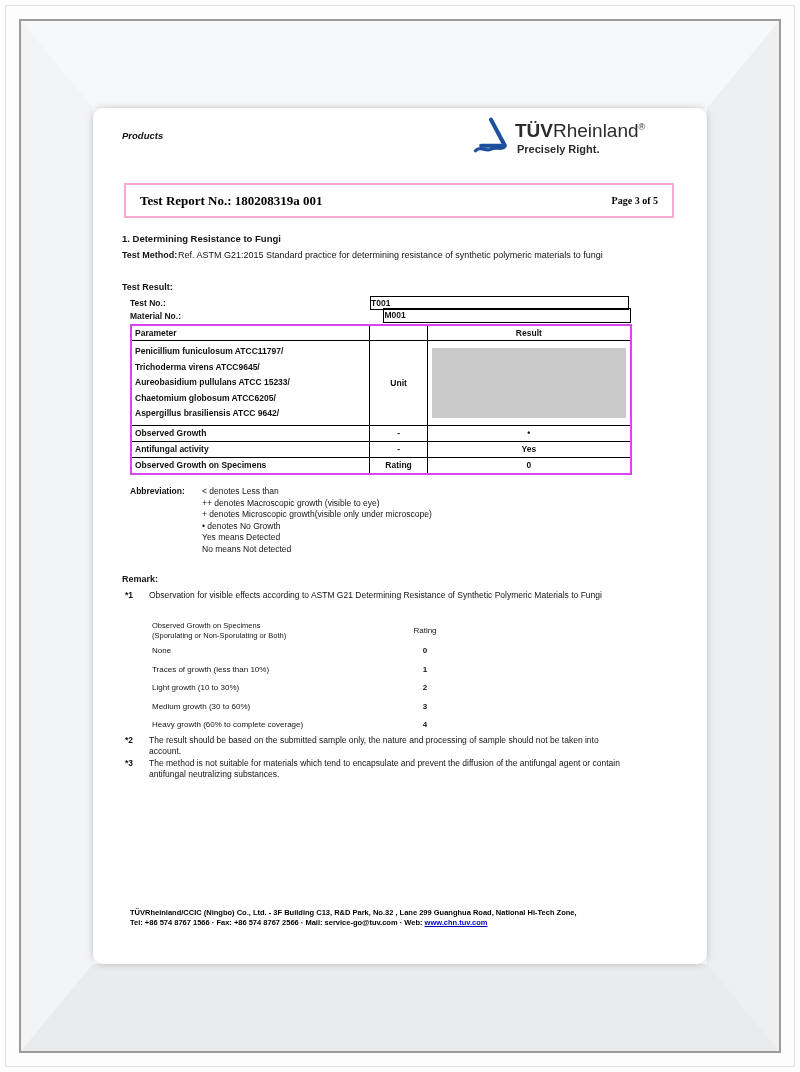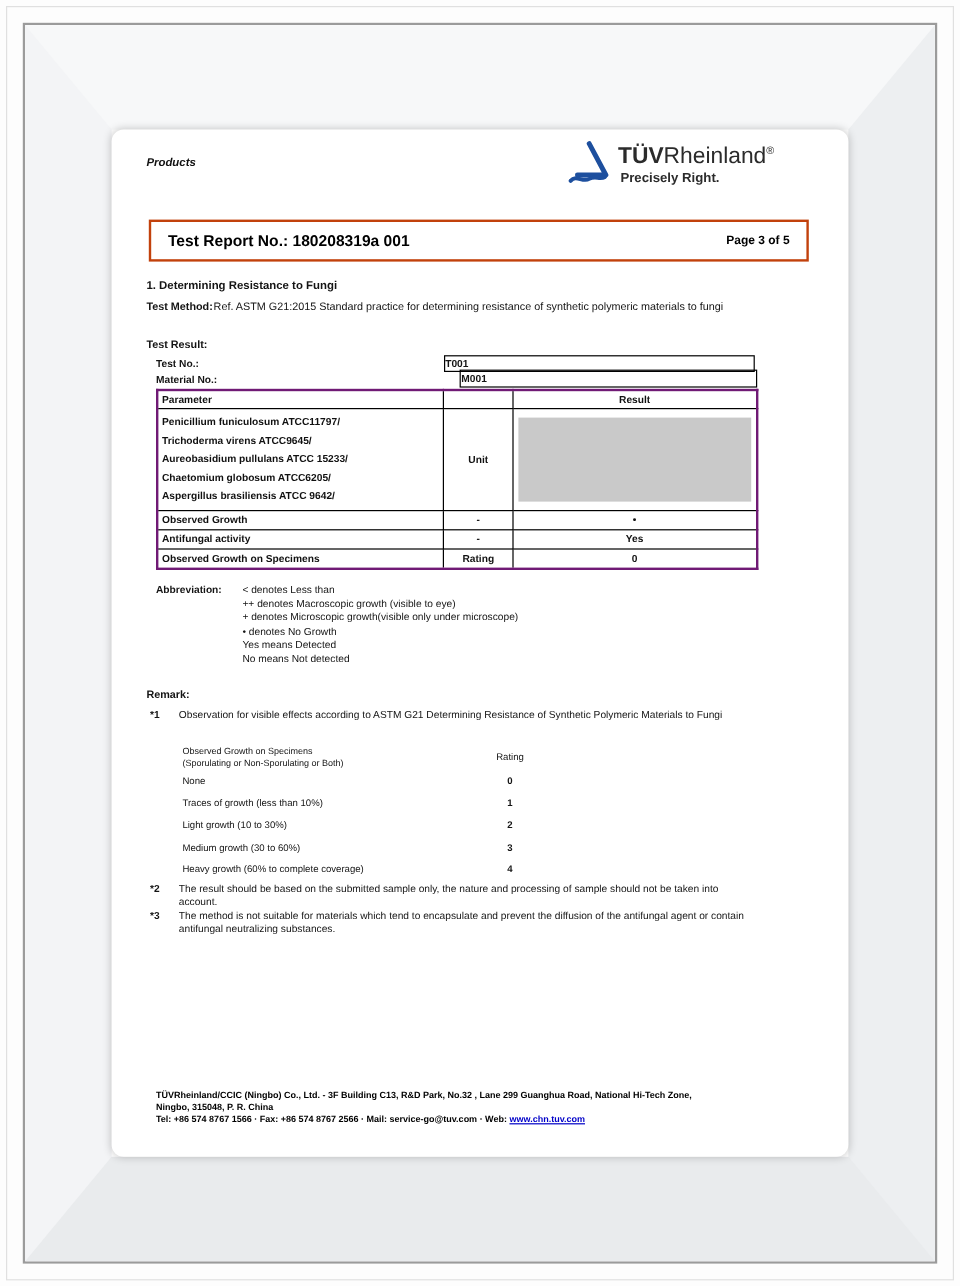--- a/index.html
+++ b/index.html
@@ -26,39 +26,39 @@
   .abs{position:absolute;}
   
   .products{left:29px;top:22px;font-size:9.5px;font-weight:700;font-style:italic;color:#111;}
   .logo-tri{left:380px;top:7px;width:36px;height:42px;}
   .logo-text{left:422px;top:12px;font-size:19px;color:#2b2b2b;letter-spacing:0;}
   .logo-text .tuv{font-weight:700;}
   .logo-text .reg{font-size:9px;vertical-align:super;}
   .logo-tag{left:424px;top:35px;font-size:11px;font-weight:700;color:#2b2b2b;}
   
   .report-bar{
-    left:31px;top:75px;width:550px;height:35px;border:2px solid #c2410c;
+    left:31px;top:75px;width:550px;height:35px;border:2px solid #f9a8d4;
     display:flex;align-items:center;justify-content:space-between;
-    padding:0 14px;box-sizing:border-box;
+    padding:0 14px;box-sizing:border-box;font-family:Liberation Serif, serif;
   }
   .report-title{font-size:13px;font-weight:700;color:#000;}
   .page-indicator{font-size:10px;font-weight:700;color:#000;}
   
   .sec-heading{left:29px;top:125px;font-size:9.5px;font-weight:700;}
   .tm-label{left:29px;top:142px;font-size:9px;font-weight:700;}
   .tm-text{left:85px;top:142px;width:430px;font-size:9px;line-height:11px;font-weight:400;}
   .tr-label{left:29px;top:174px;font-size:9px;font-weight:700;}
   
   .toprow{left:37px;width:501px;height:14px;display:flex;font-size:8.5px;font-weight:700;}
   .toprow .lbl{width:236px;text-align:left;padding-right:4px;line-height:14px;}
   .toprow .val{width:259px;border:1px solid #000;text-align:left;line-height:12px;box-sizing:border-box;}
   table.rt{
     position:absolute;left:37px;top:216px;width:502px;
     border-collapse:collapse;table-layout:fixed;
-    border:2px solid #701a75;
+    border:2px solid #d946ef;
     font-size:8.5px;color:#111;
   }
   table.rt td{border:1px solid #000;padding:1px 3px;vertical-align:middle;}
   td.c{text-align:center;}
   td.b{font-weight:700;}
   .fungi-line{line-height:15.5px;font-weight:700;white-space:nowrap;}
   .redacted{height:70px;margin:2px;background:#c9c9c9;}
   
   .abbr-label{left:37px;top:378px;font-size:8.5px;font-weight:700;}
   .abbr-lines{left:109px;top:378px;font-size:8.5px;line-height:11.5px;font-weight:400;}
@@ -209,20 +209,19 @@
         </div>
 
         <div class="abs rm-marker rm2-marker">*2</div>
         <div class="abs rm-text rm2-text">The result should be based on the submitted sample only, the nature and processing of sample should not be taken into account.</div>
 
         <div class="abs rm-marker rm3-marker">*3</div>
         <div class="abs rm-text rm3-text">The method is not suitable for materials which tend to encapsulate and prevent the diffusion of the antifungal agent or contain antifungal neutralizing substances.</div>
 
         <div class="abs footer">
           <div>TÜVRheinland/CCIC (Ningbo) Co., Ltd. - 3F Building C13, R&amp;D Park, No.32 , Lane 299 Guanghua Road, National Hi-Tech Zone,</div>
-          <div>Ningbo, 315048, P. R. China</div>
           <div><span>Tel: +86 574 8767 1566 · Fax: +86 574 8767 2566 · Mail: service-go@tuv.com · Web: </span><a href="#">www.chn.tuv.com</a></div>
         </div>
 
       </div>
     </div>
   </div>
 </div>
 
 </body></html>

